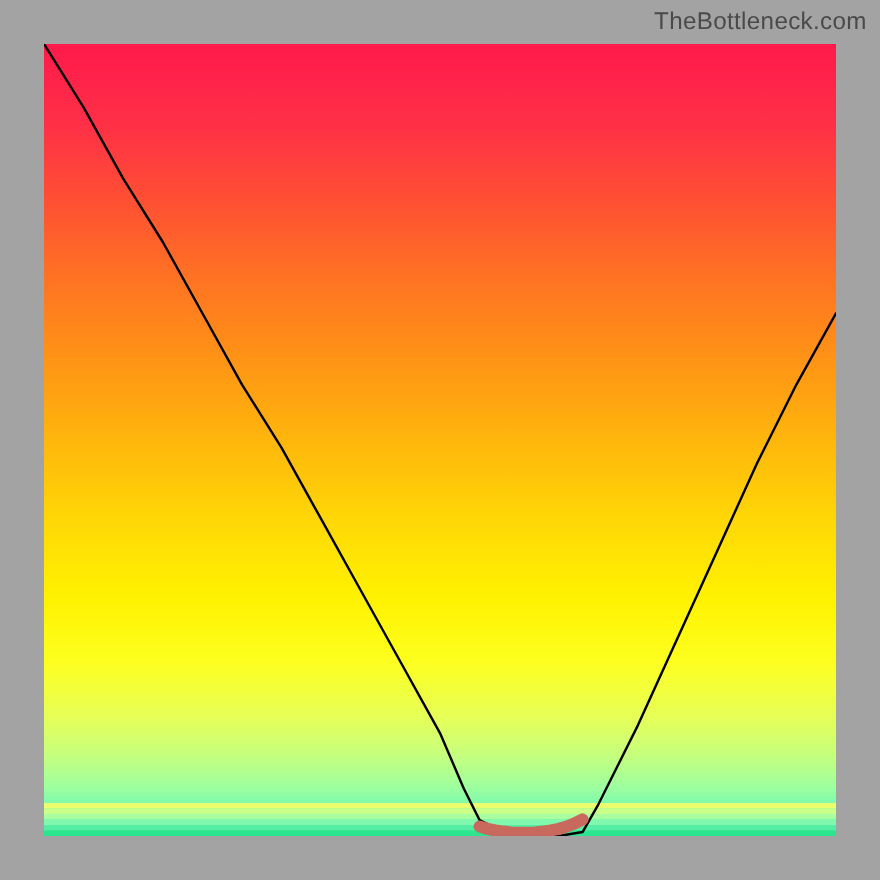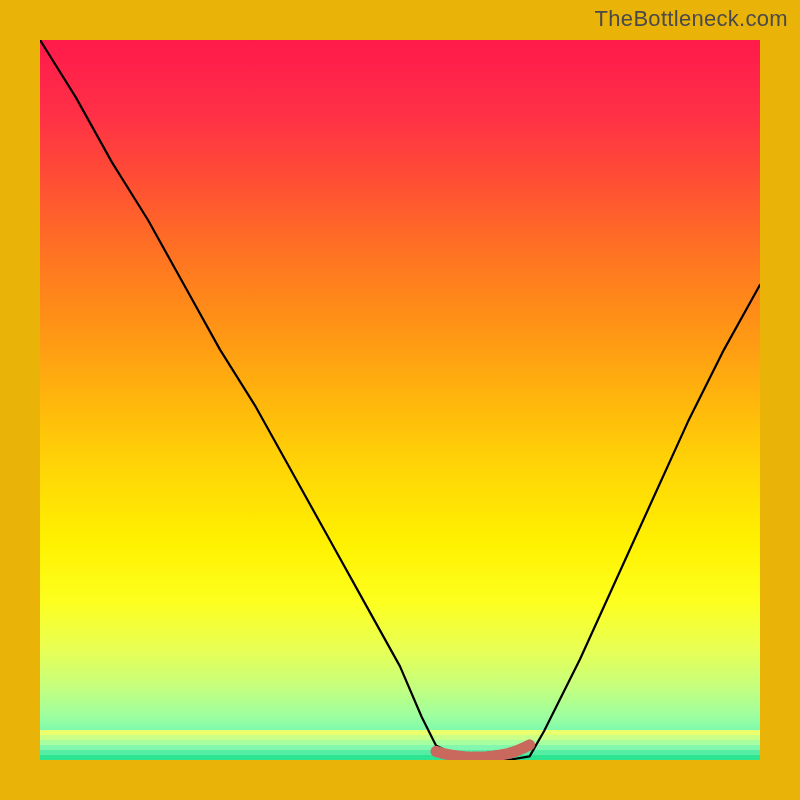--- a/index.html
+++ b/index.html
@@ -8,21 +8,21 @@
     width: 800px;
     height: 800px;
     background: #000;
     overflow: hidden;
     font-family: Arial, Helvetica, sans-serif;
   }
   .outer {
     position: relative;
     width: 800px;
     height: 800px;
-    background: #eab308;
+    background: #a3a3a3;
   }
   .watermark {
     position: absolute;
     top: 6px;
     right: 12px;
     color: #4a4a4a;
     font-size: 22px;
     font-weight: 500;
     letter-spacing: 0.3px;
     z-index: 10;

